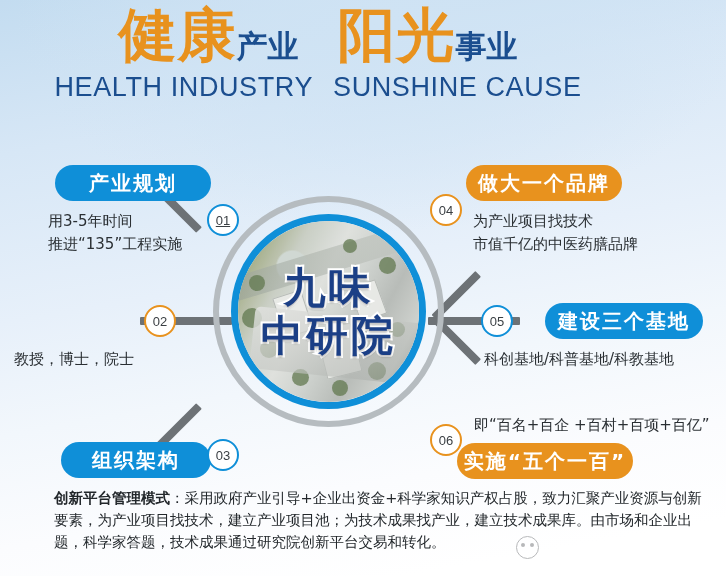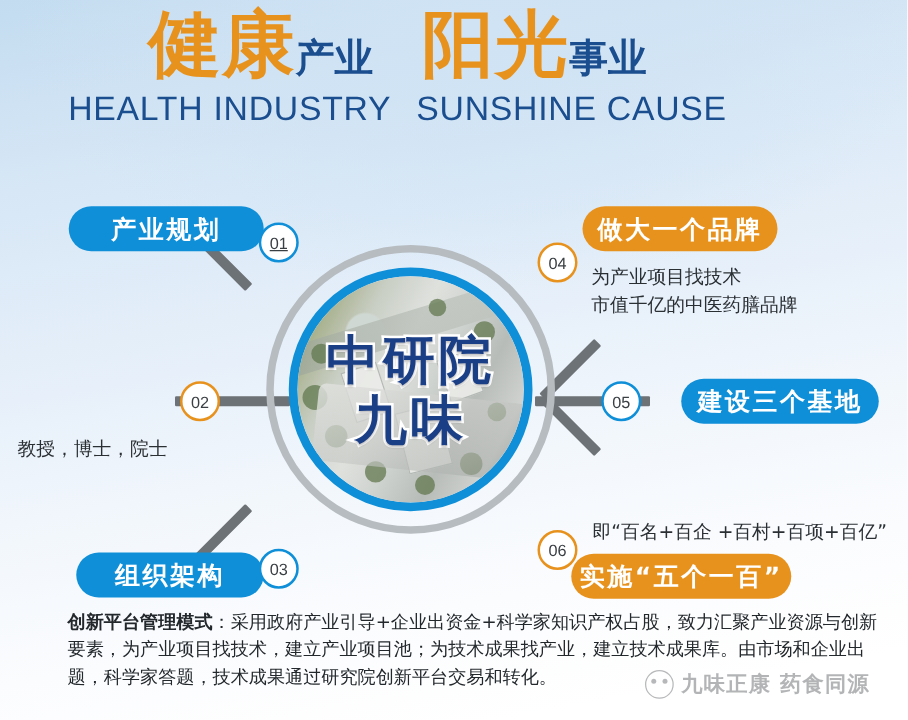--- a/index.html
+++ b/index.html
@@ -170,54 +170,60 @@
       <span class="tree" style="left:52%;top:88%;width:16px;height:16px;"></span>
       <span class="tree" style="left:72%;top:78%;width:18px;height:18px;"></span>
       <span class="tree" style="left:84%;top:56%;width:15px;height:15px;"></span>
       <span class="tree" style="left:78%;top:20%;width:17px;height:17px;"></span>
       <span class="tree" style="left:58%;top:10%;width:14px;height:14px;"></span>
       <span class="bldg" style="left:22%;top:40%;width:28px;height:40px;transform:rotate(-18deg);"></span>
       <span class="bldg" style="left:46%;top:58%;width:34px;height:48px;transform:rotate(-14deg);"></span>
       <span class="bldg" style="left:64%;top:34%;width:26px;height:34px;transform:rotate(-20deg);"></span>
     </div>
     <div class="center-title">
+      <div class="ct-line">九味</div>
       <div class="ct-line">中研院</div>
-      <div class="ct-line">九味</div>
-    </div>
-  </div>
-
-  <div class="badge blue" style="left:207px;top:178px;text-decoration:underline;">01</div>
+    </div>
+  </div>
+
+  <div class="badge blue" style="left:207px;top:204px;text-decoration:underline;">01</div>
   <div class="pill blue" style="left:55px;top:165px;width:156px;">产业规划</div>
+  <div class="desc" style="left:48px;top:210px;">
+    <div>用3-5年时间</div>
+    <div>推进“135”工程实施</div>
+  </div>
 
   <div class="badge orange" style="left:144px;top:305px;">02</div>
   <div class="desc" style="left:14px;top:348px;">
     <div>教授，博士，院士</div>
   </div>
 
   <div class="badge blue" style="left:207px;top:439px;">03</div>
   <div class="pill blue" style="left:61px;top:442px;width:150px;">组织架构</div>
 
   <div class="badge orange" style="left:430px;top:194px;">04</div>
   <div class="pill orange" style="left:466px;top:165px;width:156px;">做大一个品牌</div>
   <div class="desc" style="left:473px;top:210px;">
     <div>为产业项目找技术</div>
     <div>市值千亿的中医药膳品牌</div>
   </div>
 
   <div class="badge blue" style="left:481px;top:305px;">05</div>
   <div class="pill blue" style="left:545px;top:303px;width:158px;">建设三个基地</div>
+  <div class="desc" style="left:484px;top:348px;">
+    <div>科创基地/科普基地/科教基地</div>
+  </div>
 
   <div class="badge orange" style="left:430px;top:424px;">06</div>
   <div class="desc" style="left:474px;top:414px;">
     <div>即“百名+百企 +百村+百项+百亿”</div>
   </div>
   <div class="pill orange" style="left:457px;top:443px;width:176px;">实施“五个一百”</div>
 
   <div class="footer">
     <b>创新平台管理模式</b><span>：采用政府产业引导+企业出资金+科学家知识产权占股，致力汇聚产业资源与创新要素，为产业项目找技术，建立产业项目池；为技术成果找产业，建立技术成果库。由市场和企业出题，科学家答题，技术成果通过研究院创新平台交易和转化。</span>
   </div>
 
   <div class="watermark">
     <span class="wm-logo"></span>
-    <span class="wm-text">九味正康 药食同源</span>
   </div>
 
 </div>
 
 </body></html>

